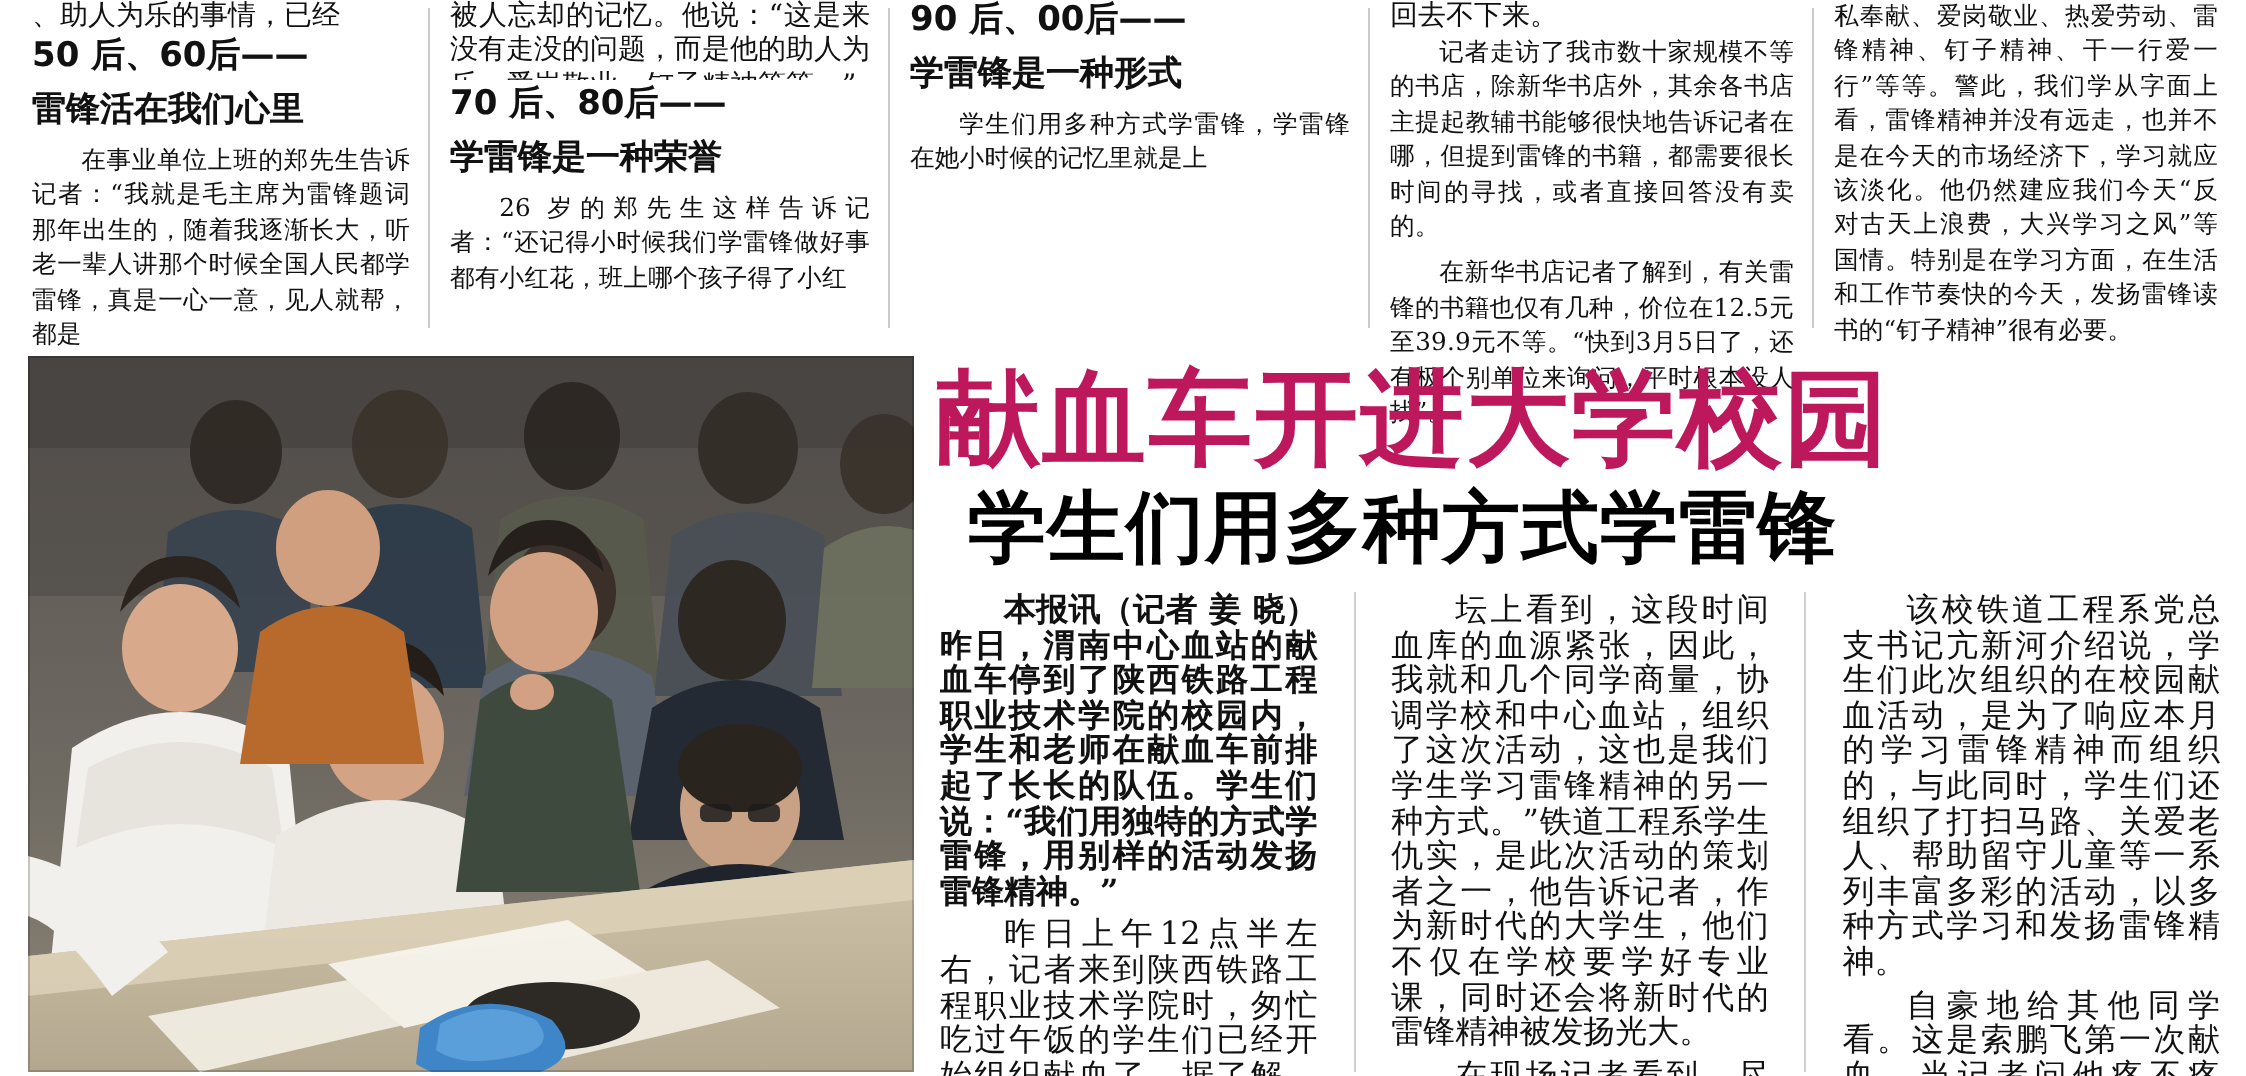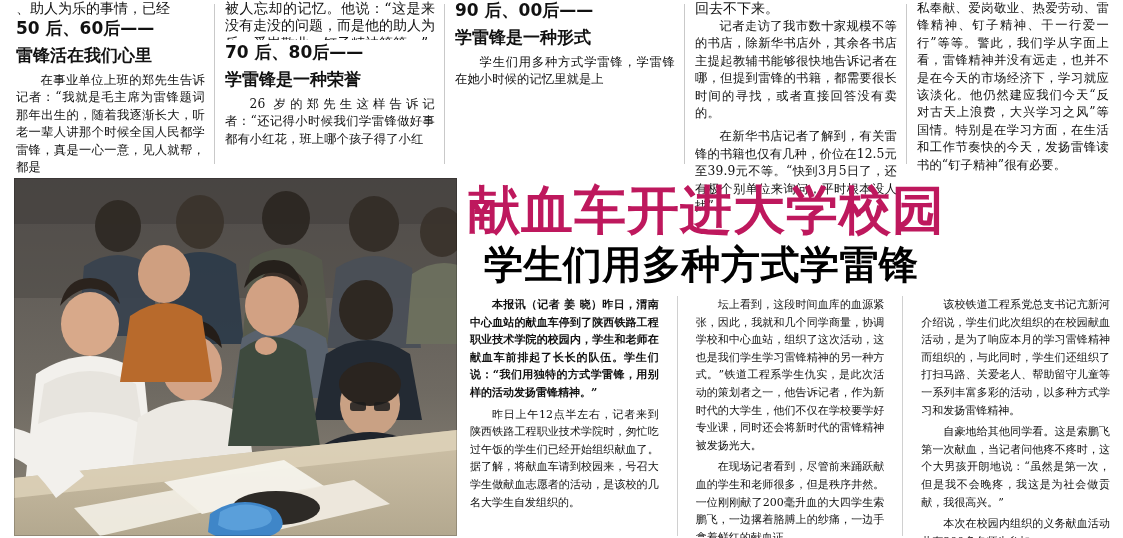--- a/index.html
+++ b/index.html
@@ -135,21 +135,21 @@
     position: absolute;
     left: 470px;
     top: 122px;
     width: 640px;
     height: 240px;
     display: flex;
     gap: 18px;
   }
   .bcol {
     width: 200px;
-    font-size: 11px;
+    font-size: 16px;
     line-height: 17.6px;
     text-align: justify;
   }
   .bcol p {
     margin: 0 0 4px 0;
     text-indent: 2em;
   }
   .lead { font-weight: bold; }
 
   .bsep {

